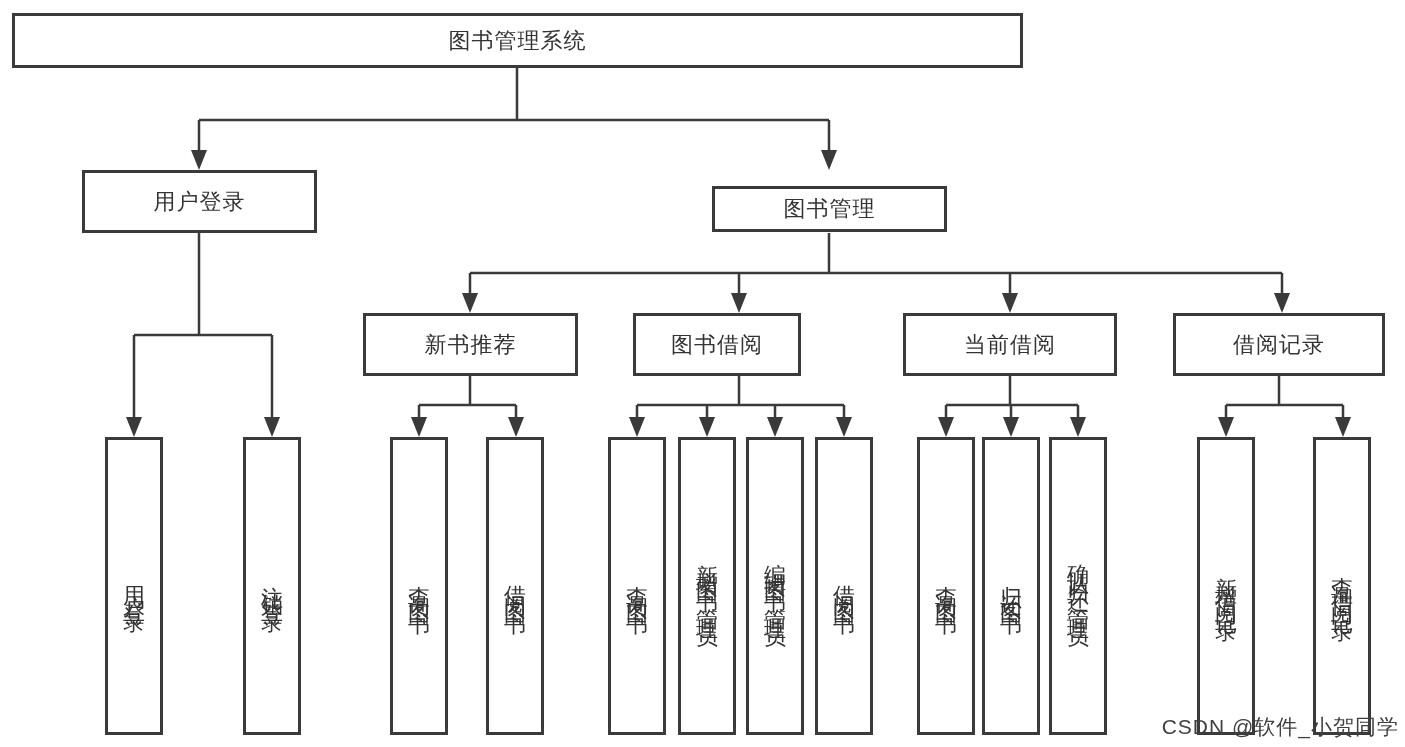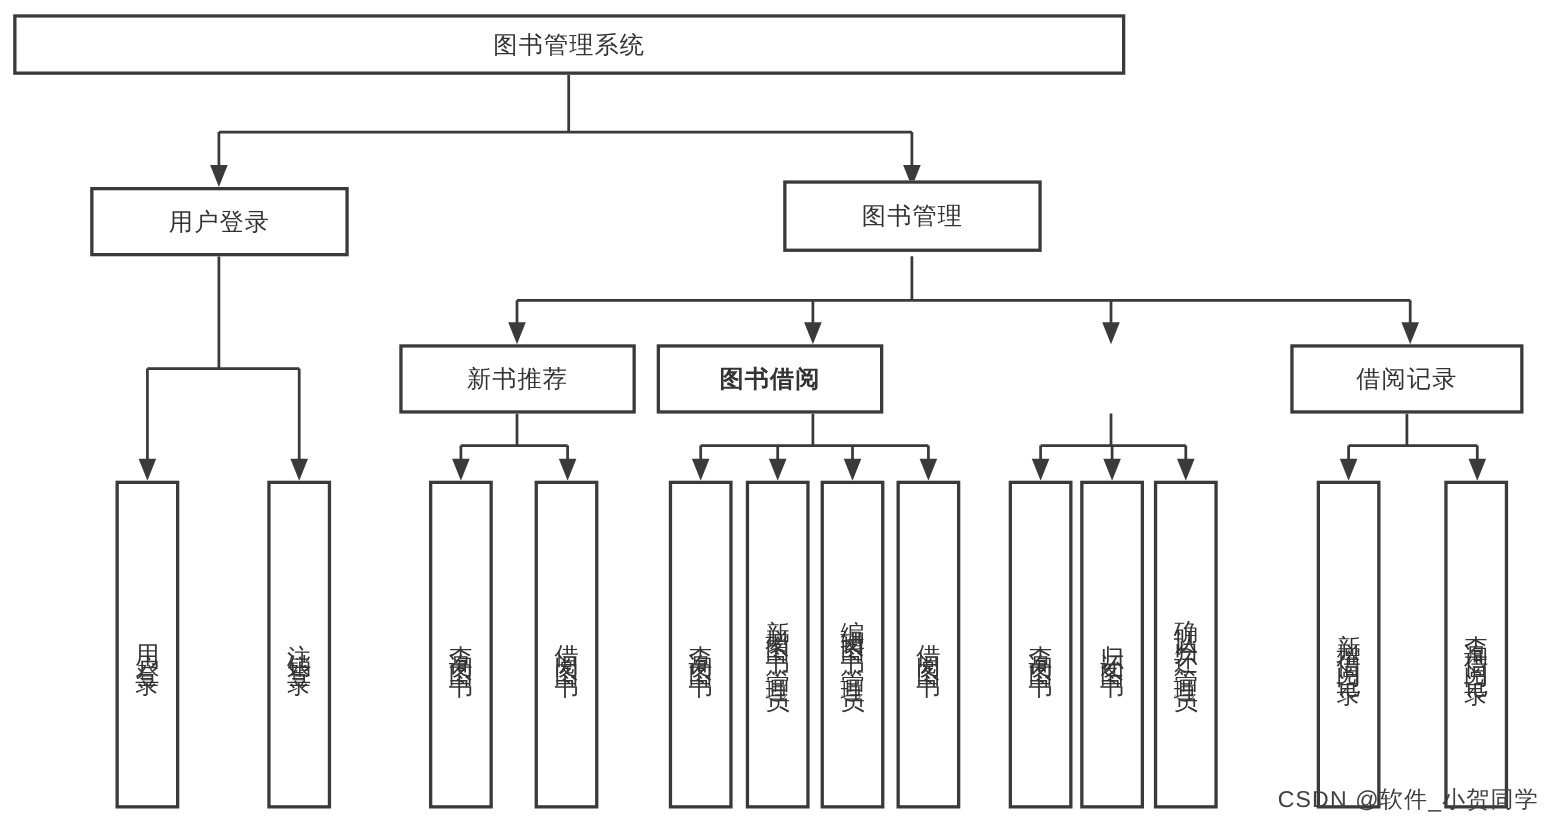--- a/index.html
+++ b/index.html
@@ -37,23 +37,23 @@
     writing-mode: vertical-rl;
     text-orientation: mixed;
     letter-spacing: 9px;
     font-size: 22px;
     line-height: 1;
     white-space: normal;
   }
   
   .n-root            { left: 12px;   top: 13px;  width: 1011px; height: 55px; }
   .n-user-login      { left: 82px;   top: 170px; width: 235px;  height: 63px; }
-  .n-book-mgmt       { left: 712px;  top: 164px; width: 235px;  height: 65px; }
+  .n-book-mgmt       { left: 712px;  top: 186px; width: 235px;  height: 46px; }
   .n-new-books       { left: 363px;  top: 313px; width: 215px;  height: 63px; text-align: right; }
-  .n-book-borrow     { left: 597px;  top: 313px; width: 206px;  height: 63px; font-weight: bold; }
+  .n-book-borrow     { left: 633px;  top: 313px; width: 168px;  height: 63px; }
   .n-current-borrow  { left: 903px;  top: 313px; width: 214px;  height: 63px; }
   .n-borrow-records  { left: 1173px; top: 313px; width: 212px;  height: 63px; }
   
   .leaf { top: 437px; width: 58px; height: 298px; }
   .l-ul-login   { left: 105px; }
   .l-ul-logout  { left: 243px; }
   .l-nb-query   { left: 390px; }
   .l-nb-borrow  { left: 486px; }
   .l-bb-query   { left: 608px; }
   .l-bb-add     { left: 678px; }
@@ -118,20 +118,21 @@
     </g>
   </svg>
 
   <div class="node n-root">图书管理系统</div>
 
   <div class="node n-user-login">用户登录</div>
   <div class="node n-book-mgmt">图书管理</div>
 
   <div class="node n-new-books">新书推荐</div>
   <div class="node n-book-borrow">图书借阅</div>
+  <div class="node n-current-borrow">当前借阅</div>
   <div class="node n-borrow-records">借阅记录</div>
 
   <div class="node vnode leaf l-ul-login">用户登录</div>
   <div class="node vnode leaf l-ul-logout">注销登录</div>
 
   <div class="node vnode leaf l-nb-query">查询图书</div>
   <div class="node vnode leaf l-nb-borrow">借阅图书</div>
 
   <div class="node vnode leaf l-bb-query">查询图书</div>
   <div class="node vnode leaf l-bb-add">新增图书（管理员）</div>

